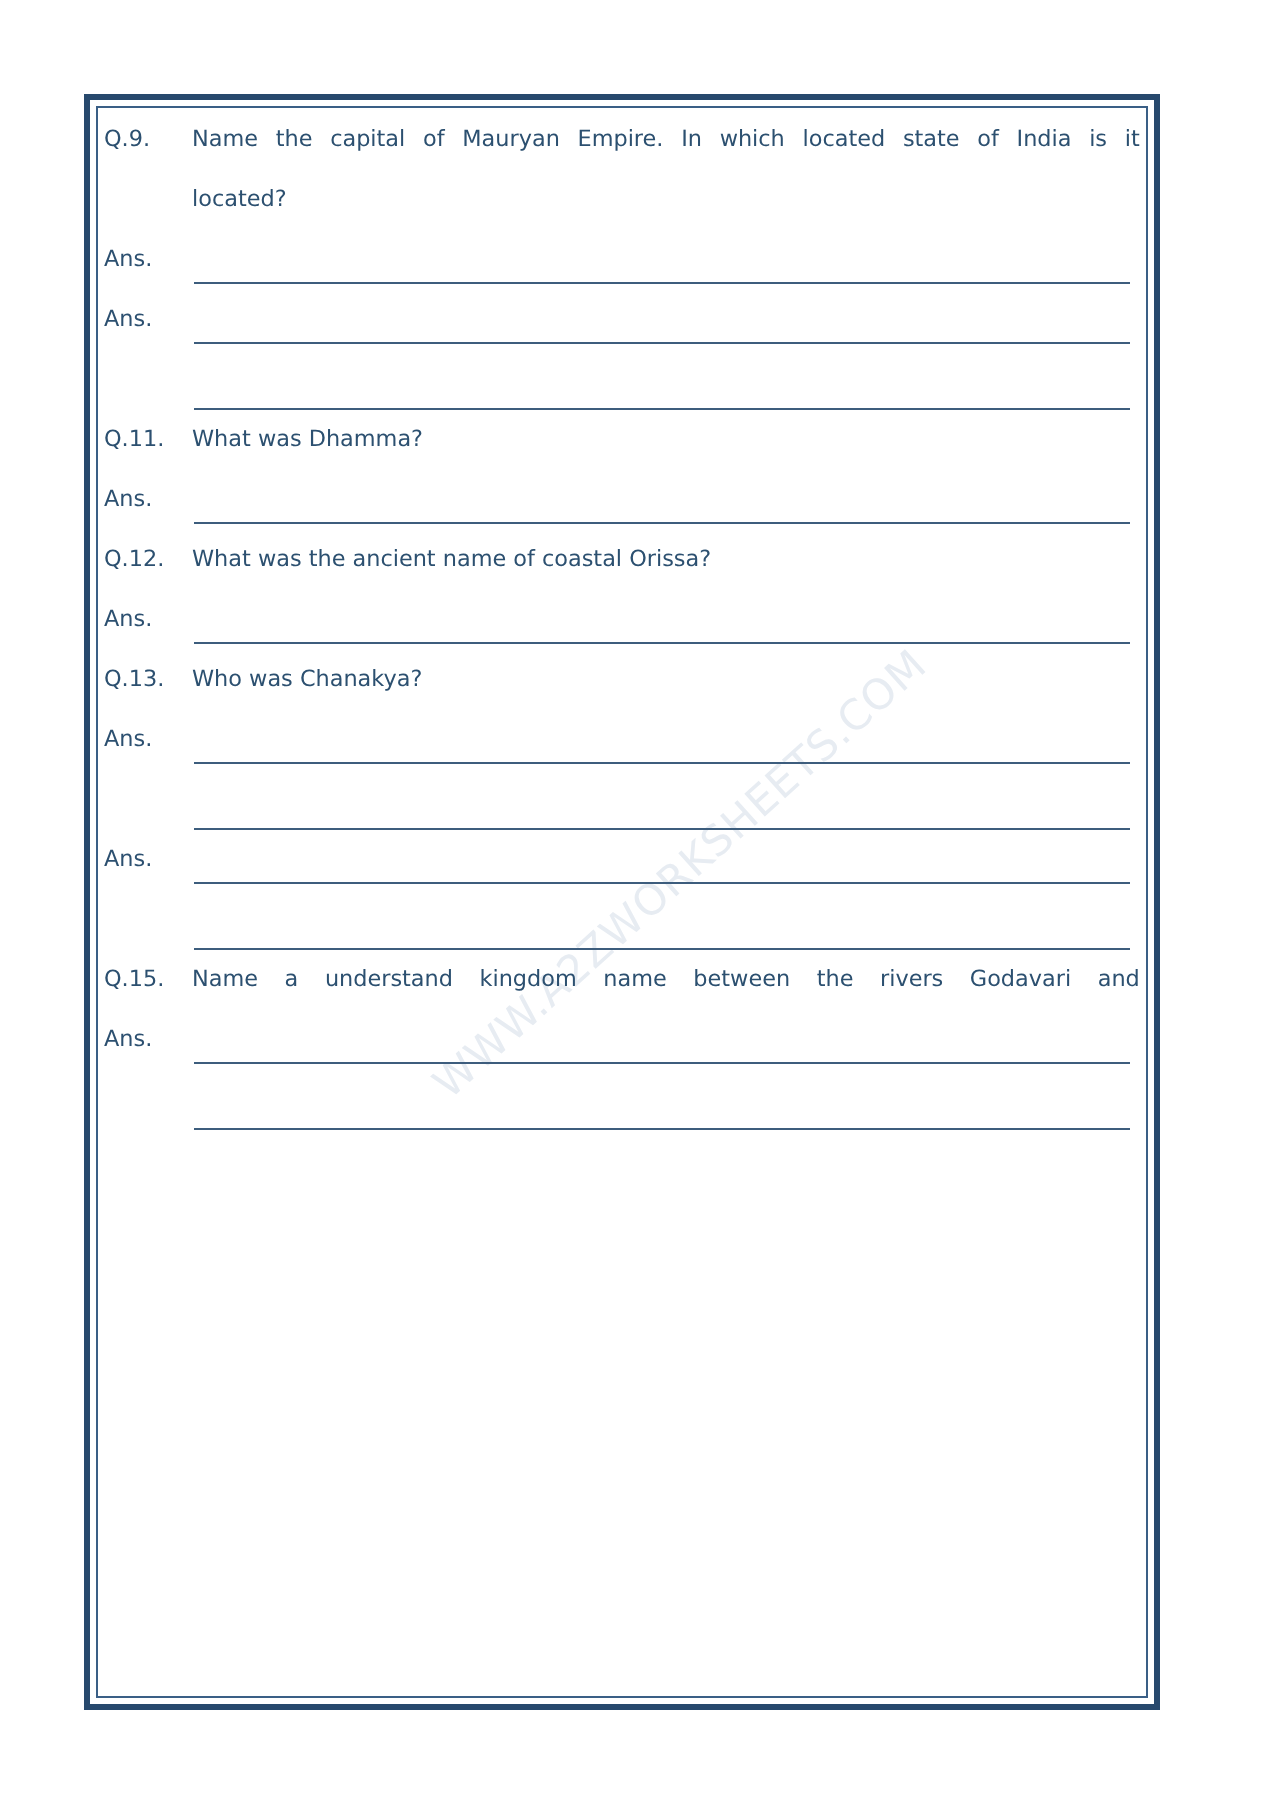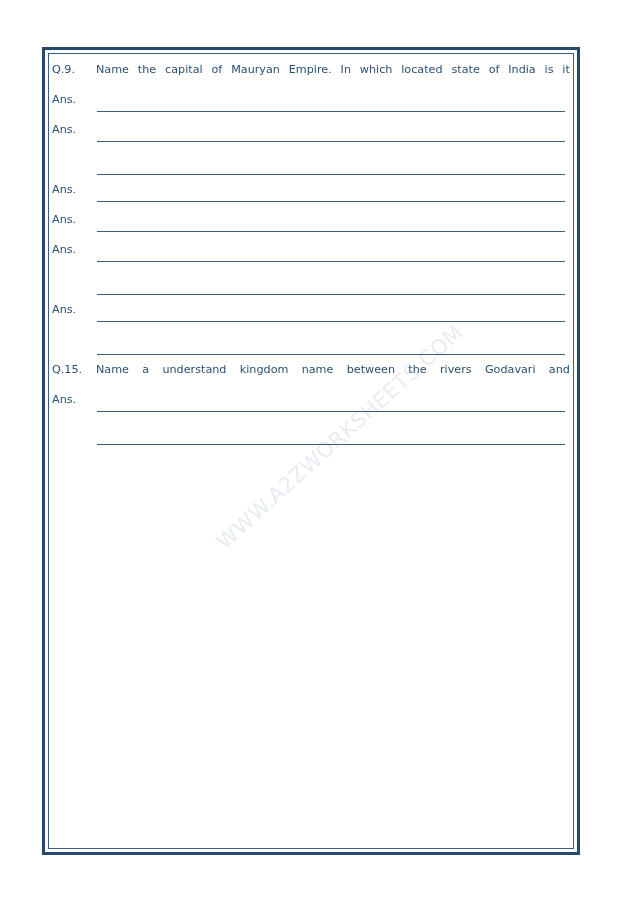--- a/index.html
+++ b/index.html
@@ -176,50 +176,69 @@
                 <span>In</span>
                 <span>which</span>
                 <span>located</span>
                 <span>state</span>
                 <span>of</span>
                 <span>India</span>
                 <span>is</span>
                 <span>it</span>
               </span>
             </span>
-          </div>
-        </div>
-        <div class="arow">
-          <div class="alabel">Ans.</div>
-          <div class="aline"></div>
-        </div>
-      </div>
-      <div class="qblock">
-        <div class="arow">
-          <div class="alabel">Ans.</div>
-          <div class="aline"></div>
-        </div>
-        <div class="arow arow-cont">
-          <div class="alabel"></div>
-          <div class="aline"></div>
-        </div>
-      </div>
-      <div class="qblock">
-        <div class="arow">
-          <div class="alabel">Ans.</div>
-          <div class="aline"></div>
-        </div>
-      </div>
-      <div class="qblock">
-        <div class="arow">
-          <div class="alabel">Ans.</div>
-          <div class="aline"></div>
-        </div>
-      </div>
-      <div class="qblock">
+            <span class="qtext-cont">located?</span>
+          </div>
+        </div>
+        <div class="arow">
+          <div class="alabel">Ans.</div>
+          <div class="aline"></div>
+        </div>
+      </div>
+      <div class="qblock">
+        <div class="arow">
+          <div class="alabel">Ans.</div>
+          <div class="aline"></div>
+        </div>
+        <div class="arow arow-cont">
+          <div class="alabel"></div>
+          <div class="aline"></div>
+        </div>
+      </div>
+      <div class="qblock">
+        <div class="qrow">
+          <div class="qlabel">Q.11.</div>
+          <div class="qtext">
+            <span class="qtext-cont">What was Dhamma?</span>
+          </div>
+        </div>
+        <div class="arow">
+          <div class="alabel">Ans.</div>
+          <div class="aline"></div>
+        </div>
+      </div>
+      <div class="qblock">
+        <div class="qrow">
+          <div class="qlabel">Q.12.</div>
+          <div class="qtext">
+            <span class="qtext-cont">What was the ancient name of coastal Orissa?</span>
+          </div>
+        </div>
+        <div class="arow">
+          <div class="alabel">Ans.</div>
+          <div class="aline"></div>
+        </div>
+      </div>
+      <div class="qblock">
+        <div class="qrow">
+          <div class="qlabel">Q.13.</div>
+          <div class="qtext">
+            <span class="qtext-cont">Who was Chanakya?</span>
+          </div>
+        </div>
         <div class="arow">
           <div class="alabel">Ans.</div>
           <div class="aline"></div>
         </div>
         <div class="arow arow-cont">
           <div class="alabel"></div>
           <div class="aline"></div>
         </div>
       </div>
       <div class="qblock">

